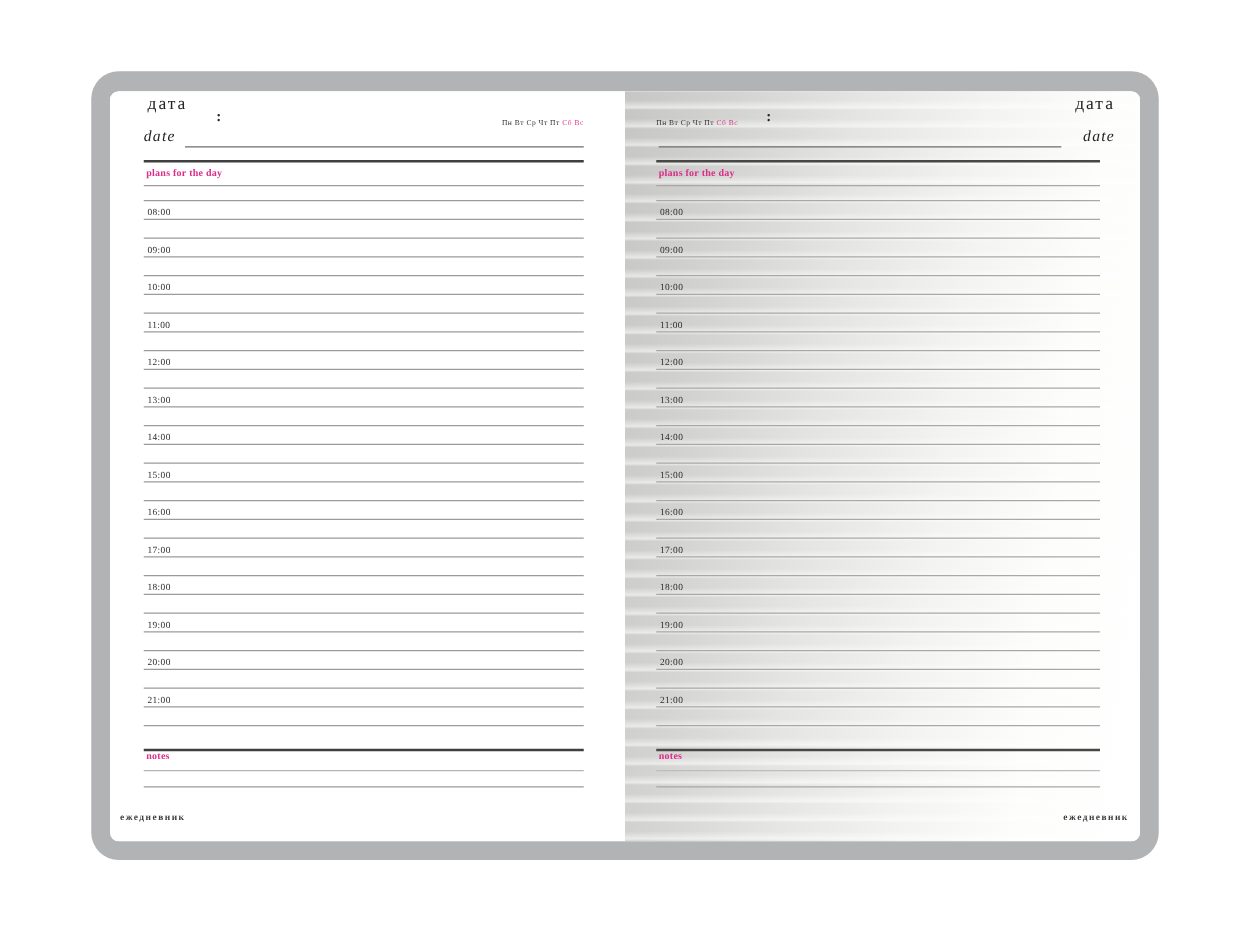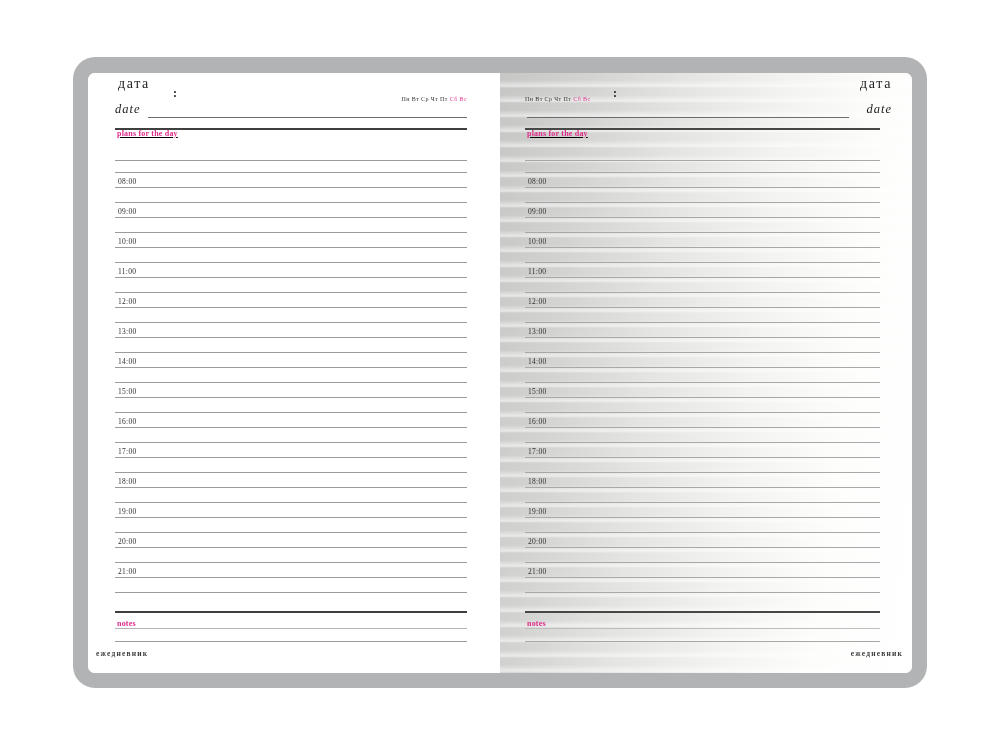--- a/index.html
+++ b/index.html
@@ -29,26 +29,26 @@
   .page-left .colon{left:58px;} .page-right .colon{left:88px;}
   .days{position:absolute;top:23px;font-size:6px;letter-spacing:0.4px;color:#333;line-height:1;white-space:nowrap;}
   .page-left .days{right:0;} .page-right .days{left:0;}
   .days .weekend{color:#e0368f;}
   .date-line{position:absolute;top:44px;border-bottom:1px solid #6d6d6d;}
   .page-left .date-line{left:33px;right:0;}
   .page-right .date-line{left:2px;width:322px;}
 
   .rule-dark{height:2px;background:var(--dark);}
   .row{box-sizing:border-box;border-bottom:1px solid var(--line);}
-  .r-plans{height:31px;display:flex;padding-left:2px;text-decoration:underline;}
+  .r-plans{height:19px;display:flex;align-items:center;padding-left:2px;}
   .r-empty{height:12px;}
   .r-hour{height:15px;display:flex;align-items:flex-end;padding:0 0 2px 3px;}
   .r-half{height:15px;}
   .r-gap{height:18px;border-bottom:none;}
-  .r-notes{height:16px;display:flex;align-items:flex-end;padding-left:2px;border-bottom:1px solid var(--line2);}
+  .r-notes{height:16px;display:flex;align-items:flex-start;padding-left:2px;border-bottom:1px solid var(--line2);}
   .r-last{height:13px;}
   .plans-label,.notes-label{font-size:8px;font-weight:bold;letter-spacing:0.2px;color:#de2b8a;line-height:1;}
   .hour{font-size:7.5px;letter-spacing:0.3px;color:#2e2e2e;line-height:1;}
 
   .brand{position:absolute;bottom:16px;font-size:7.5px;letter-spacing:1.2px;color:#3c3c3c;line-height:1;font-weight:bold;}
   .page-left .brand{left:8px;}
   .page-right .brand{right:9px;}
 </style>
 </head>
 <body>

